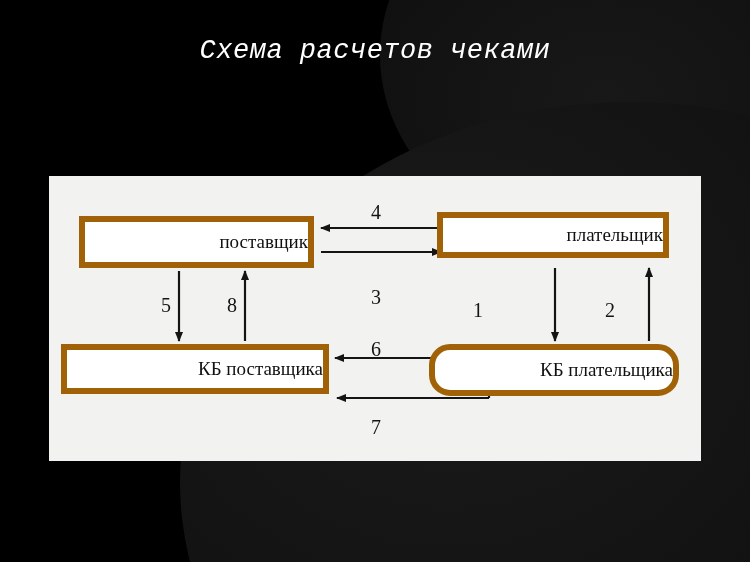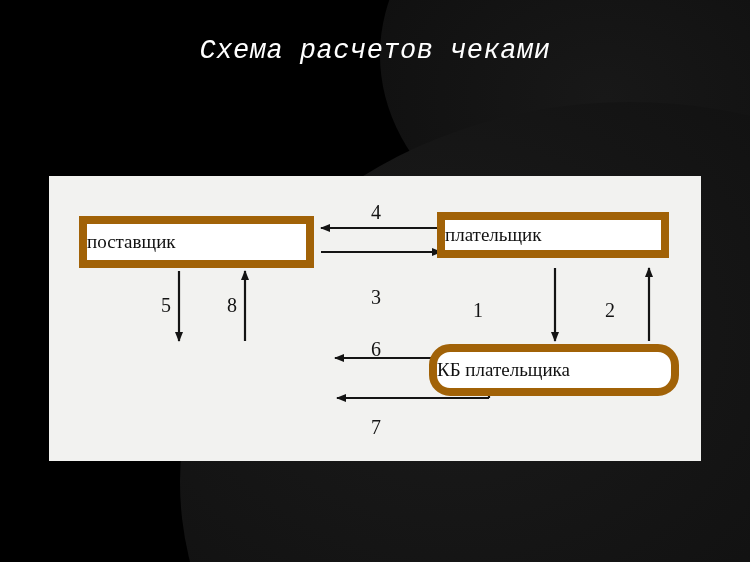--- a/index.html
+++ b/index.html
@@ -54,25 +54,25 @@
     position: absolute;
     left: 49px;
     top: 176px;
     width: 652px;
     height: 285px;
     background: #f2f2f0;
   }
   .node {
     position: absolute;
     background: #ffffff;
-    border: 8px solid #a16207;
+    border: 6px solid #a16207;
     box-sizing: border-box;
     display: flex;
     align-items: center;
-    justify-content: flex-start;
+    justify-content: flex-end;
     color: #111111;
     font-family: "Liberation Serif", serif;
     font-size: 19px;
     white-space: nowrap;
   }
   .node-supplier   { left: 30px;  top: 40px;  width: 235px; height: 52px; }
   .node-payer      { left: 388px; top: 36px;  width: 232px; height: 46px; }
   .node-suppbank   { left: 12px;  top: 168px; width: 268px; height: 50px; }
   .node-payerbank  { left: 380px; top: 168px; width: 250px; height: 52px; border-radius: 21px; }
 
@@ -140,20 +140,23 @@
         <path d="M440,222 L440,220"></path>
       </g>
     </svg>
 
     <div class="node node-supplier">
       <span>поставщик</span>
     </div>
     <div class="node node-payer">
       <span>плательщик</span>
     </div>
+    <div class="node node-suppbank">
+      <span>КБ поставщика</span>
+    </div>
     <div class="node node-payerbank">
       <span>КБ плательщика</span>
     </div>
 
     <div class="label lbl-4">4</div>
     <div class="label lbl-3">3</div>
     <div class="label lbl-5">5</div>
     <div class="label lbl-8">8</div>
     <div class="label lbl-1">1</div>
     <div class="label lbl-2">2</div>

